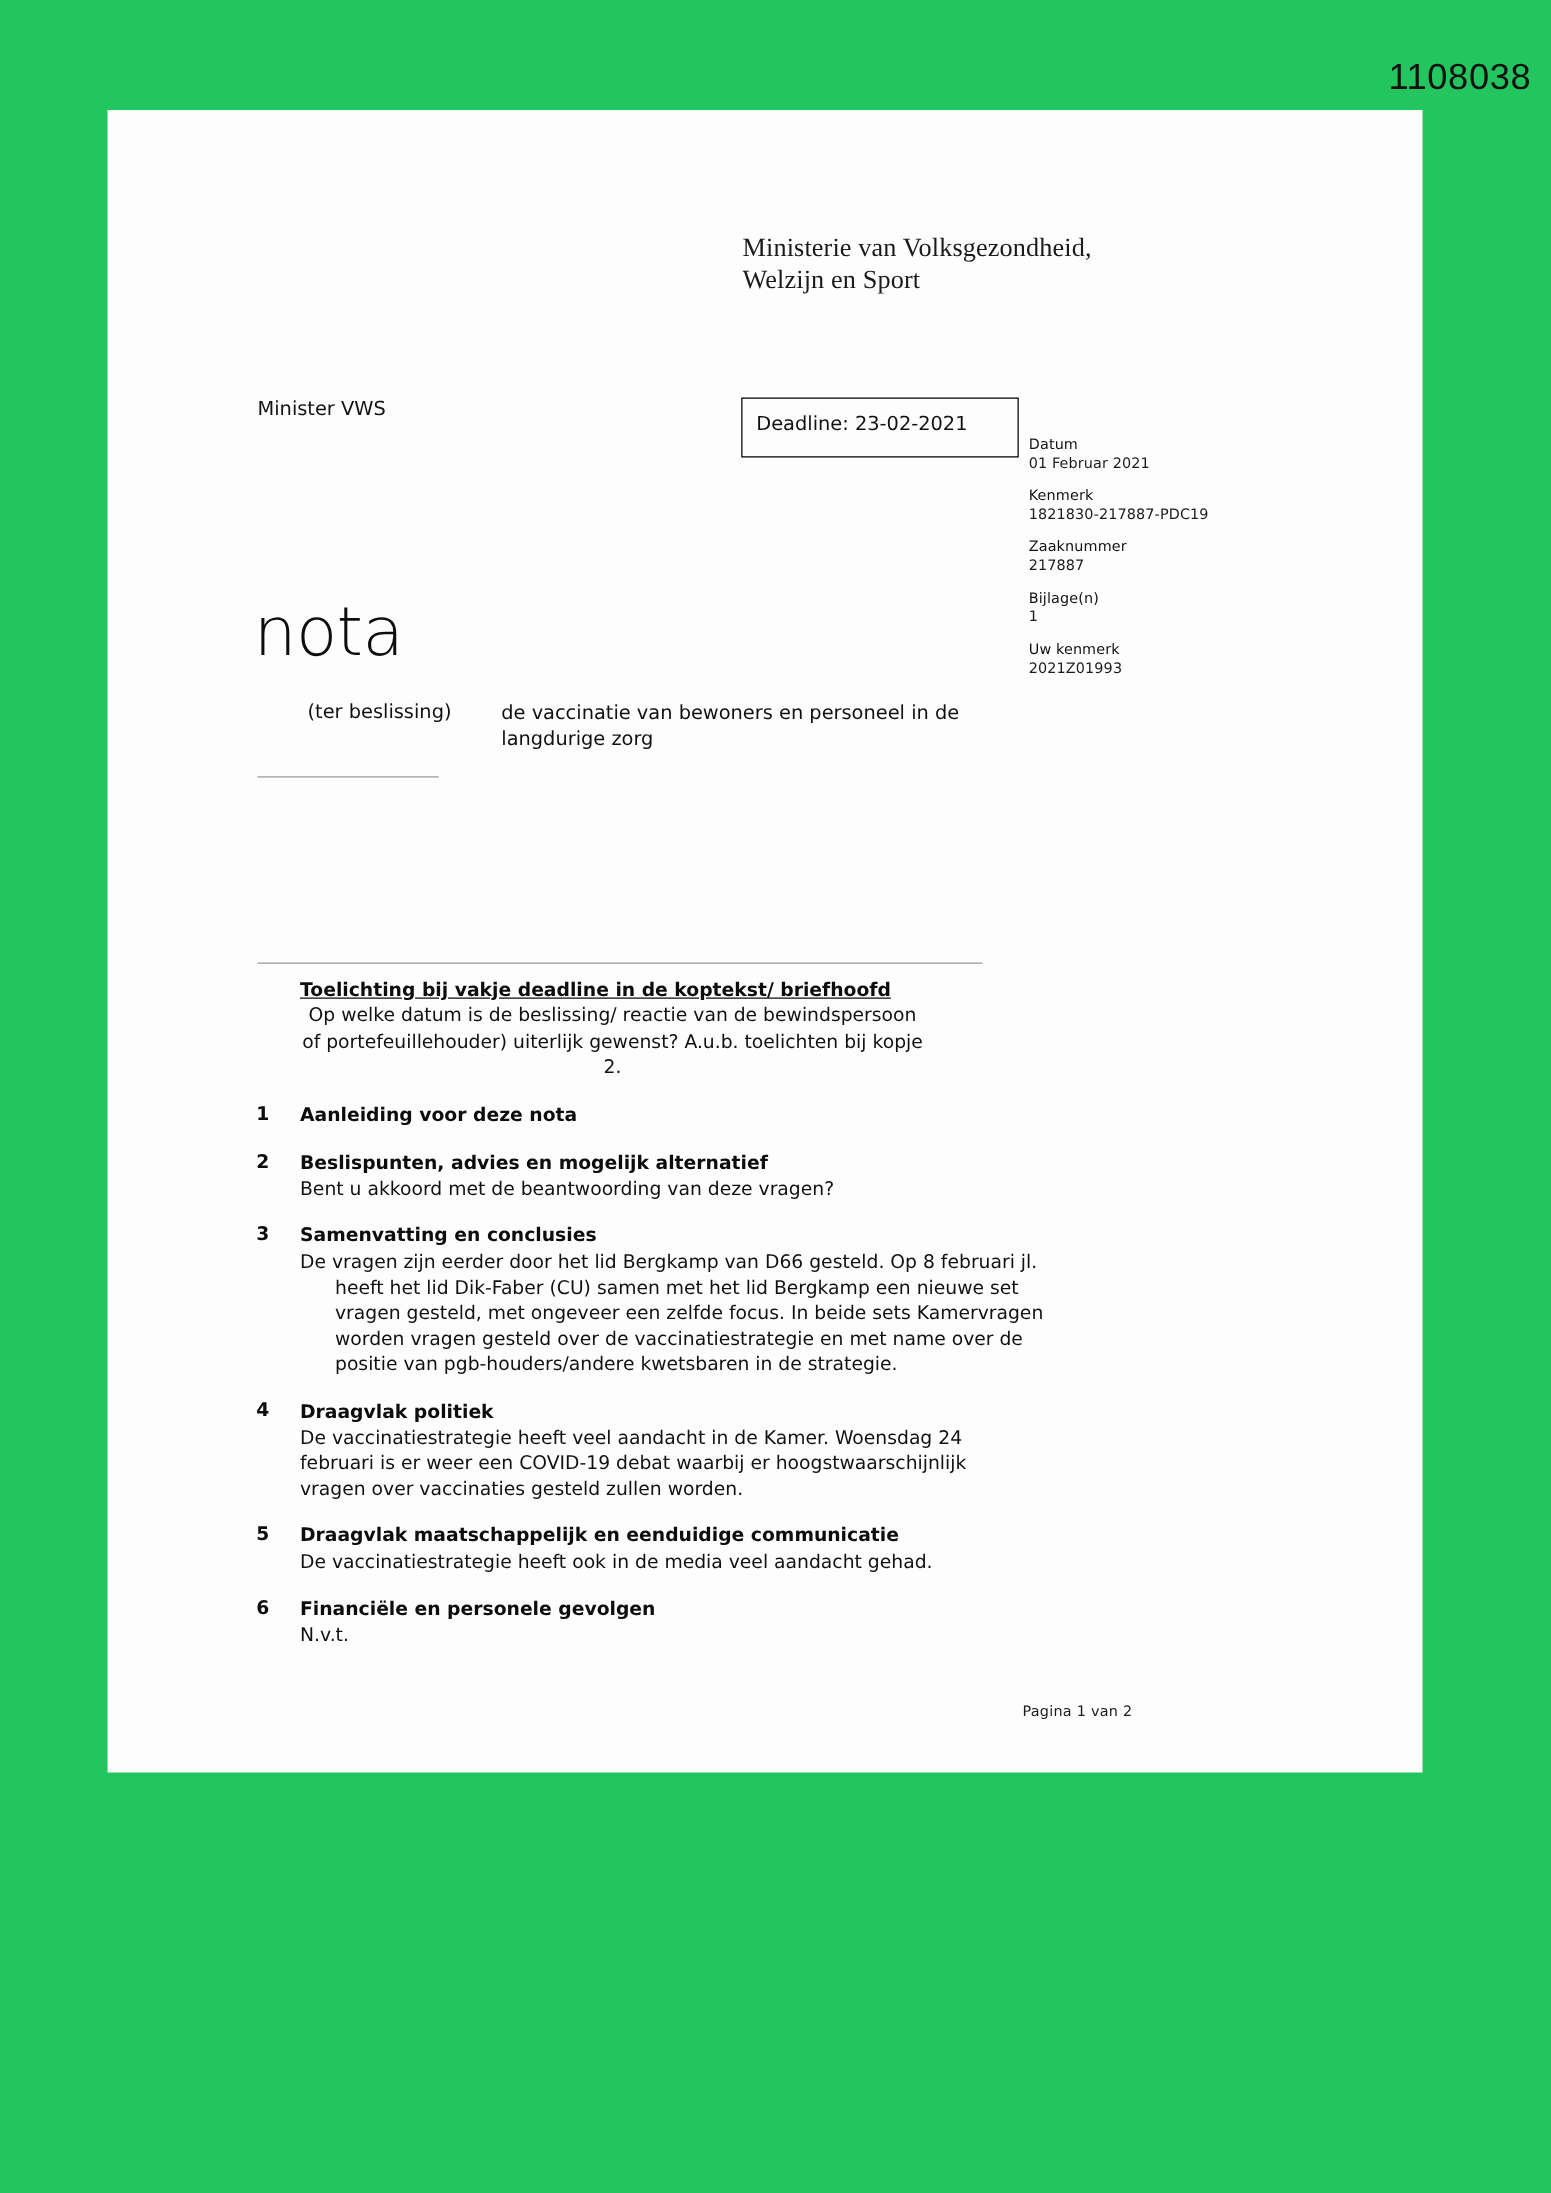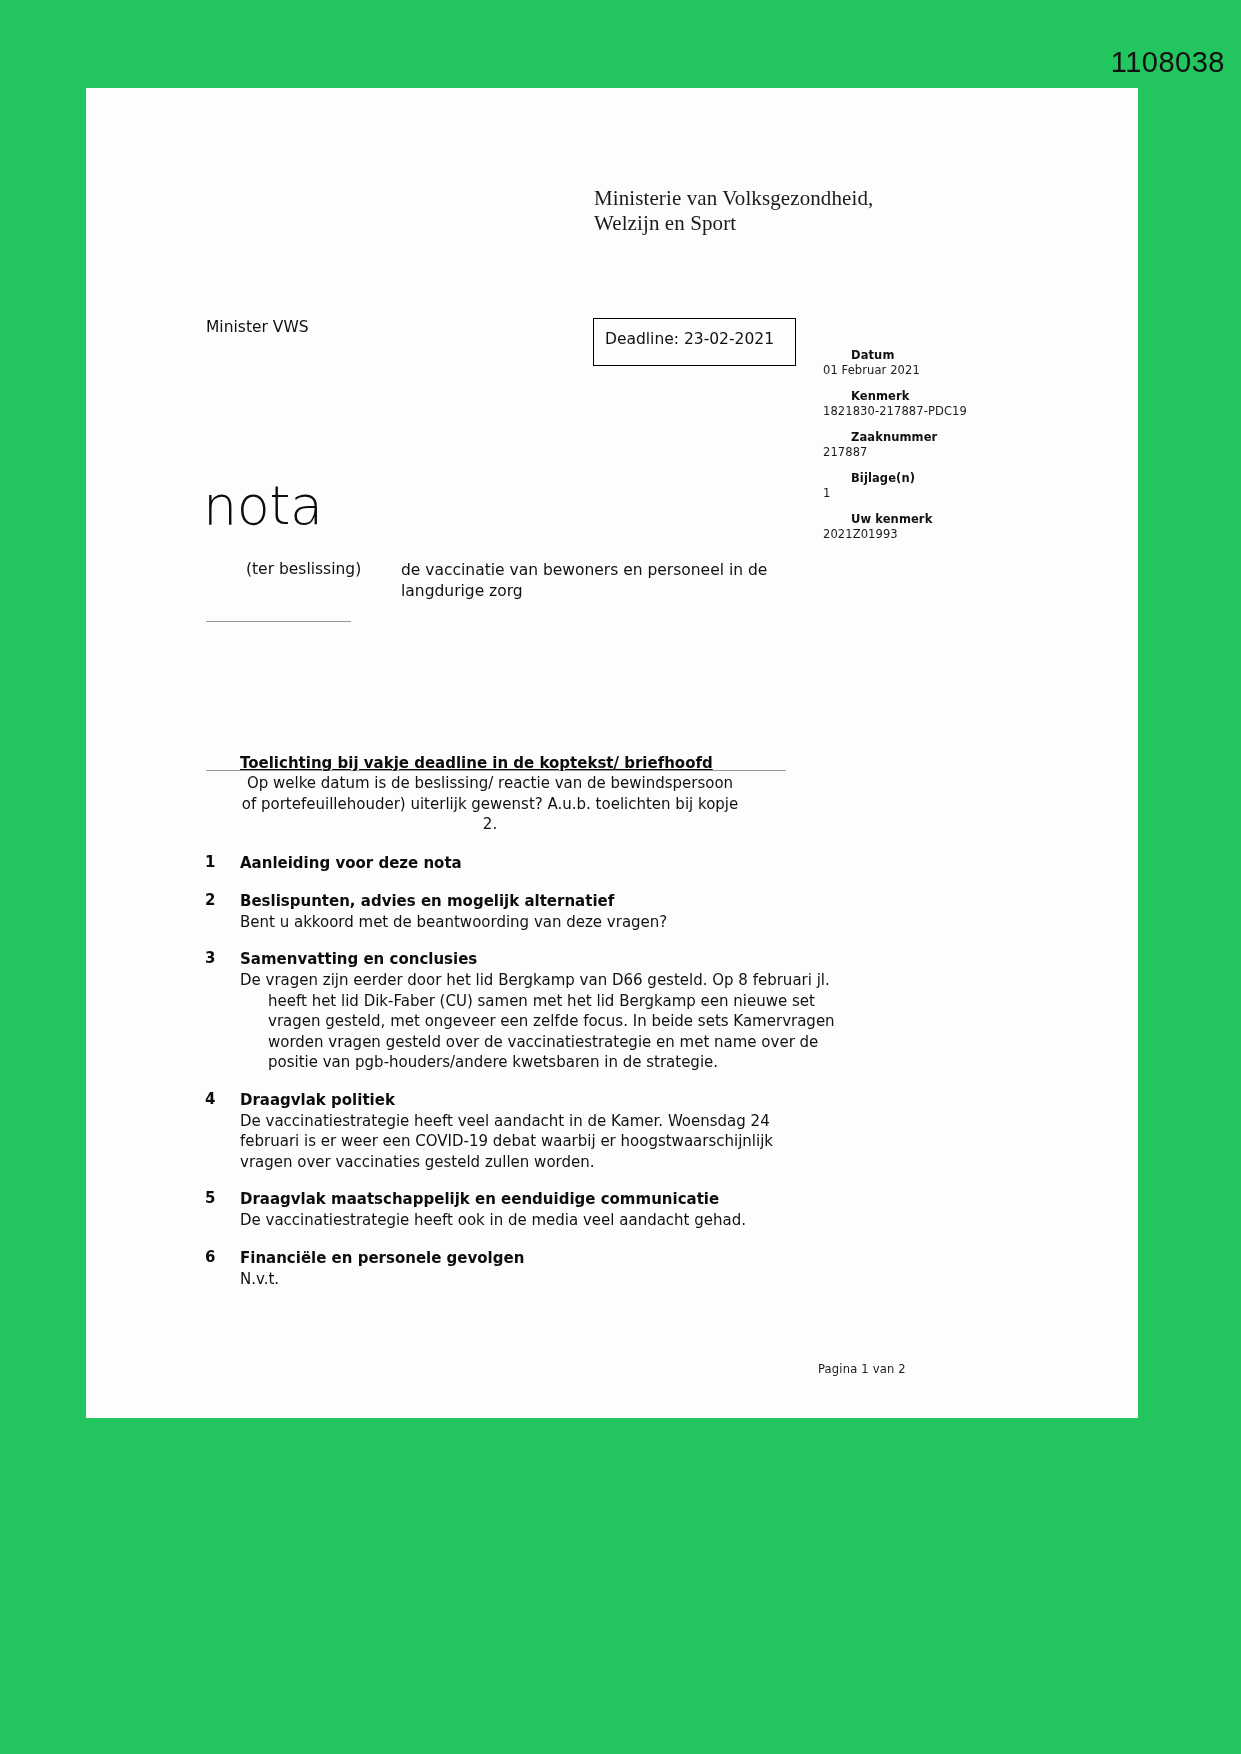--- a/index.html
+++ b/index.html
@@ -55,21 +55,21 @@
     left: 206px;
     top: 318px;
     font-size: 15.5px;
     color: #111;
   }
 
   .deadline-box {
     position: absolute;
     left: 593px;
     top: 318px;
-    width: 203px;
+    width: 222px;
     height: 48px;
     border: 1.6px solid #000;
     box-sizing: border-box;
   }
   .deadline-text {
     position: absolute;
     left: 11px;
     top: 11px;
     font-size: 15.5px;
     color: #111;
@@ -77,25 +77,24 @@
 
   .meta {
     position: absolute;
     left: 823px;
     top: 348px;
     width: 220px;
   }
   .meta-group { margin-bottom: 11px; }
   .meta-label {
     font-size: 11.5px;
-    font-weight: bold;
+    font-weight: normal;
     color: #111;
     line-height: 15px;
     letter-spacing: 0.1px;
-    margin-left: 28px;
   }
   .meta-value {
     font-size: 11.5px;
     color: #1b1b1b;
     line-height: 15px;
     letter-spacing: 0.1px;
   }
 
   .nota-title {
     position: absolute;
@@ -145,21 +144,21 @@
     left: 206px;
     top: 770px;
     width: 580px;
     height: 1px;
     background: #9a9a9a;
   }
 
   .body {
     position: absolute;
     left: 203px;
-    top: 753px;
+    top: 782px;
     width: 640px;
   }
 
   .intro { margin-bottom: 18px; }
   .intro-head {
     margin-left: 37px;
     font-size: 15px;
     font-weight: bold;
     text-decoration: underline;
     line-height: 20px;

